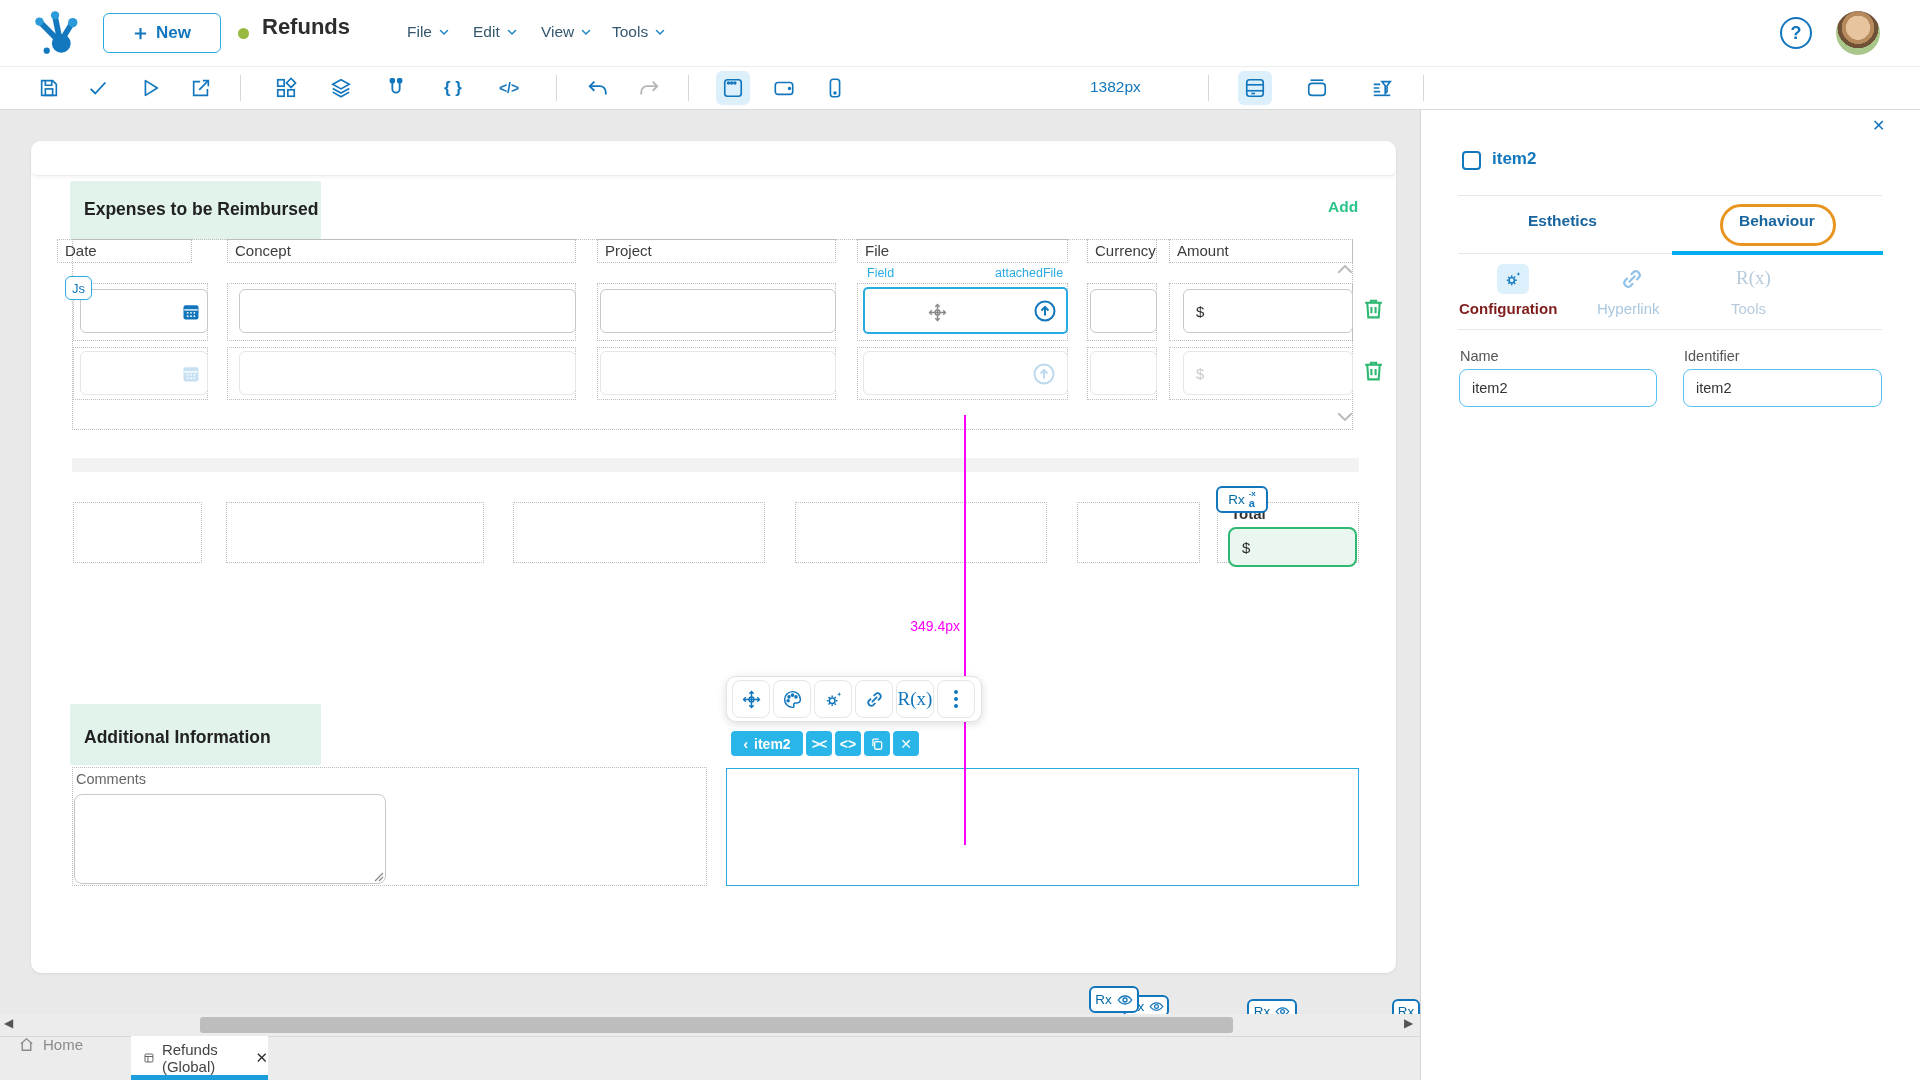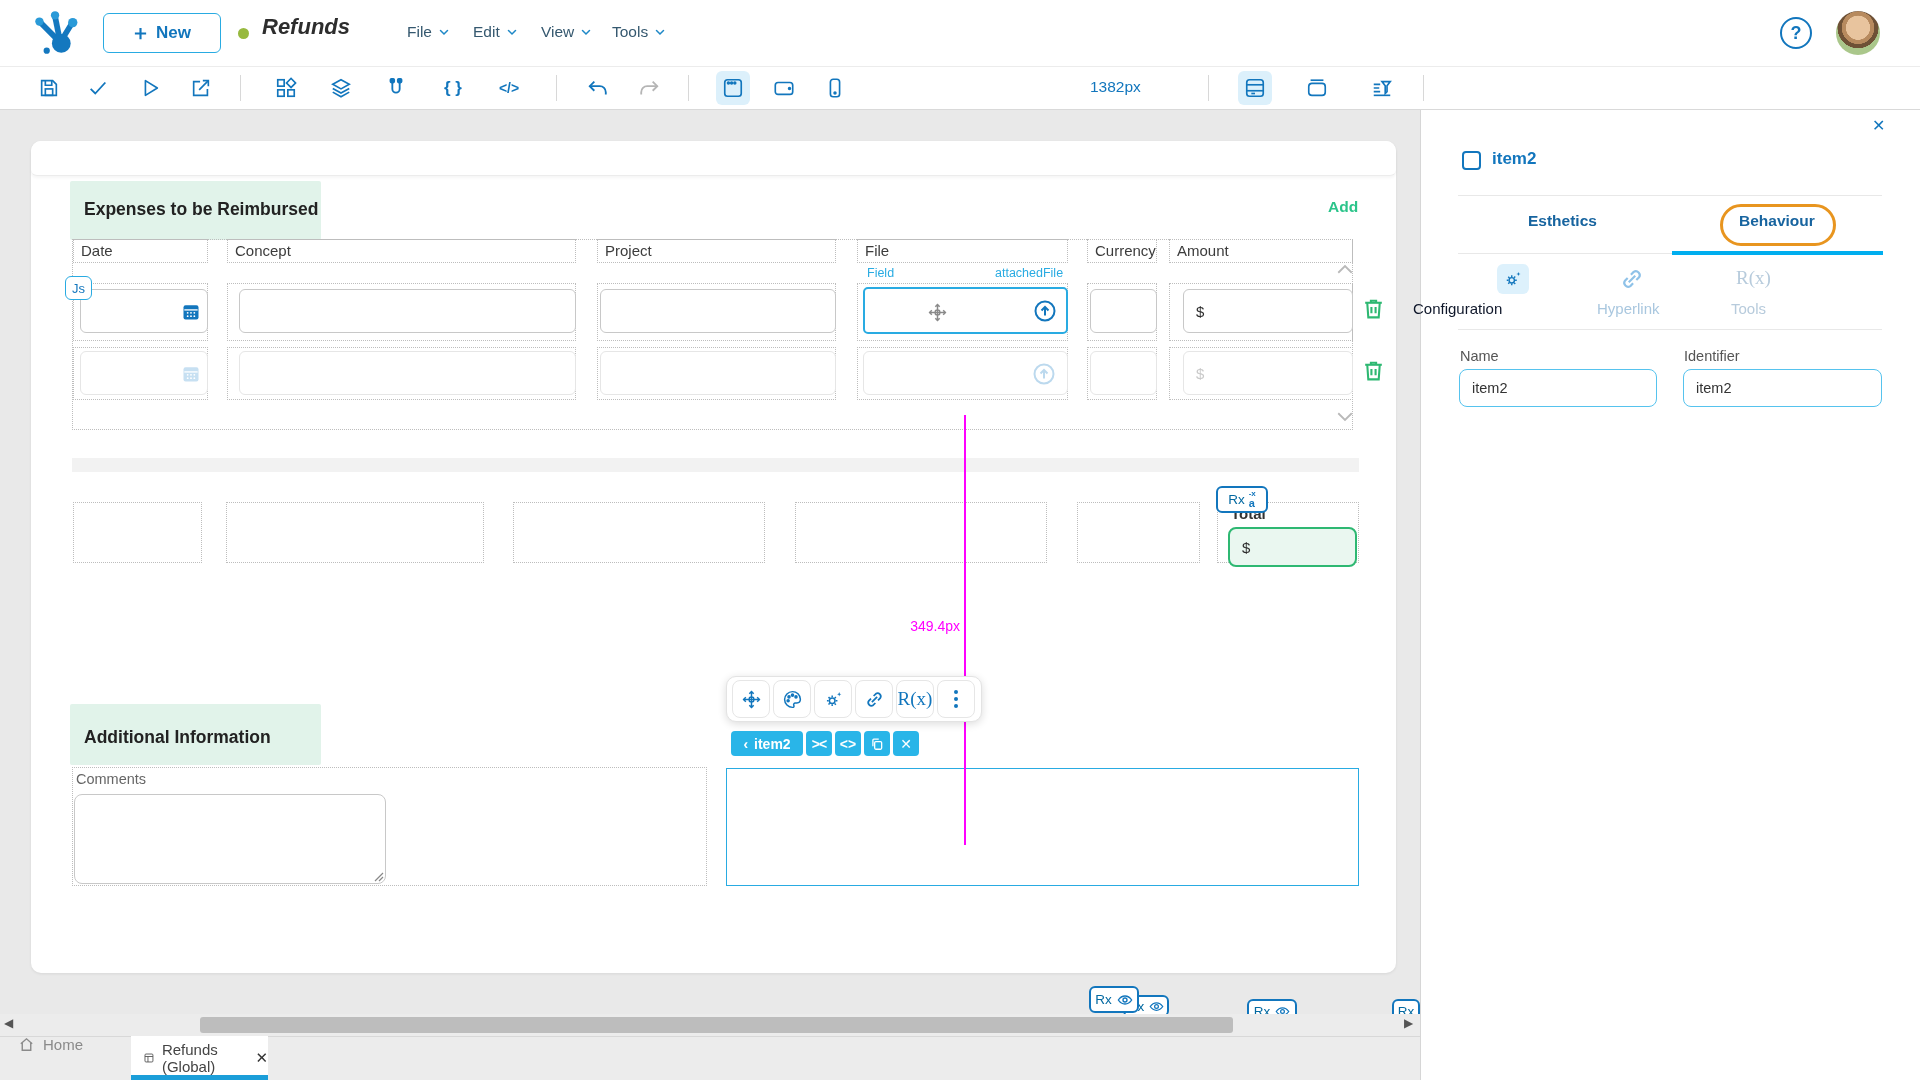--- a/index.html
+++ b/index.html
@@ -8,21 +8,21 @@
   html,body{width:1920px;height:1080px;overflow:hidden;background:#fff;
     font-family:"Liberation Sans","DejaVu Sans",sans-serif; color:#333;}
   #app{position:relative;width:1920px;height:1016px;}
   .abs{position:absolute;}
   svg{display:block;}
   
   .topbar{left:0;top:0;width:1920px;height:67px;background:#fff;border-bottom:1px solid #ececec;}
   .newbtn{left:103px;top:13px;width:118px;height:40px;border:1.5px solid var(--accent);border-radius:6px;
     background:#fff;display:flex;align-items:center;justify-content:center;gap:8px;
     color:var(--brand);font-size:17px;font-weight:bold;cursor:pointer;}
-  .title{left:262px;top:14px;font-size:22px;font-weight:bold;color:#2d2d2d;font-style:italic;}
+  .title{left:262px;top:14px;font-size:22px;font-weight:bold;color:#2d2d2d;}
   .dot{left:238px;top:28px;width:11px;height:11px;border-radius:50%;background:#97b93f;}
   .menu{top:18px;height:28px;display:flex;align-items:center;gap:6px;font-size:15.5px;color:#35586f;cursor:pointer;}
   .helpbtn{left:1780px;top:17px;width:32px;height:32px;border:2.5px solid var(--brand);border-radius:50%;
     color:var(--brand);font-weight:bold;font-size:18px;display:flex;align-items:center;justify-content:center;cursor:pointer;}
   .avatar{left:1836px;top:11px;width:44px;height:44px;border-radius:50%;
     background:radial-gradient(circle at 50% 38%, #e8c49e 0 34%, #b78a5e 35% 46%, #6e5136 47% 58%, #aac78b 59% 78%, #cfe3b9 79% 100%);}
   
   .toolbar{left:0;top:67px;width:1920px;height:43px;background:#fff;border-bottom:1px solid #d9d9d9;}
   .tbtn{top:71px;width:34px;height:34px;border-radius:6px;display:flex;align-items:center;justify-content:center;
     color:var(--brand);cursor:pointer;font-size:17px;font-weight:bold;}
@@ -267,21 +267,21 @@
   <div class="abs canvasbg"></div>
   <div class="abs page"></div>
   <div class="abs pagehead"></div>
 
   <div class="abs greenblk" style="left:70px;top:181px;width:251px;height:59px"></div>
   <div class="abs secttitle" style="left:84px;top:199px">Expenses to be Reimbursed</div>
   <div class="abs addlink" style="left:1328px;top:198px">Add</div>
 
   <div class="abs dc" style="left:72px;top:239px;width:1281px;height:191px"></div>
 
-  <div class="abs dc hcell" style="left:73px;top:239px;width:135px;height:24px">Date</div>
+  <div class="abs dc hcell" style="left:57px;top:239px;width:135px;height:24px">Date</div>
   <div class="abs dc hcell" style="left:227px;top:239px;width:349px;height:24px">Concept</div>
   <div class="abs dc hcell" style="left:597px;top:239px;width:239px;height:24px">Project</div>
   <div class="abs dc hcell" style="left:857px;top:239px;width:211px;height:24px">File</div>
   <div class="abs dc hcell" style="left:1087px;top:239px;width:70px;height:24px">Currency</div>
   <div class="abs dc hcell" style="left:1169px;top:239px;width:184px;height:24px">Amount</div>
 
   <div class="abs fieldtag" style="left:867px;top:266px">Field</div>
   <div class="abs fieldtag" style="left:995px;top:266px">attachedFile</div>
   <div class="abs chev" style="left:1336px;top:262px">
     <svg width="18" height="14" viewBox="0 0 24 16" fill="none" stroke="currentColor" stroke-width="2.4">
@@ -543,21 +543,21 @@
   <div class="abs pdiv" style="left:1458px;top:253px;width:424px"></div>
   <div class="abs cyanline"></div>
 
   <div class="abs" style="left:1497px;top:264px;width:32px;height:30px;background:#ddf1fc;border-radius:6px;display:flex;align-items:center;justify-content:center;z-index:61">
     <svg width="20" height="20" viewBox="0 0 24 24" fill="none" stroke="#1276bd" stroke-width="1.7">
         <circle cx="10.5" cy="13.5" r="3.2"></circle>
         <path d="M10.5 7.5v2M10.5 17.5v2M4.5 13.5h2M14.5 13.5h2M6.3 9.3l1.4 1.4M13.3 16.5l1.4 1.4M6.3 17.7l1.4-1.4M13.3 10.5l1.4-1.4"></path>
         <path d="M18.5 3.5l.7 1.8 1.8.7-1.8.7-.7 1.8-.7-1.8-1.8-.7 1.8-.7z" fill="#1276bd" stroke="none"></path>
       </svg>
   </div>
-  <div class="abs subtab-label" style="left:1413px;font-weight:normal;color:#0f172a">Configuration</div>
+  <div class="abs subtab-label" style="left:1459px;font-weight:bold;color:#7f1d1d">Configuration</div>
 
   <div class="abs" style="left:1619px;top:266px;z-index:61">
     <svg width="26" height="26" viewBox="0 0 24 24" fill="none" stroke="#8fc2e8" stroke-width="2">
         <path d="M9 15l6-6"></path>
         <path d="M8 11l-2.5 2.5a3.6 3.6 0 0 0 5 5L13 16"></path>
         <path d="M16 13l2.5-2.5a3.6 3.6 0 0 0-5-5L11 8"></path>
       </svg>
   </div>
   <div class="abs subtab-label" style="left:1597px;color:#a9c7df">Hyperlink</div>
 

